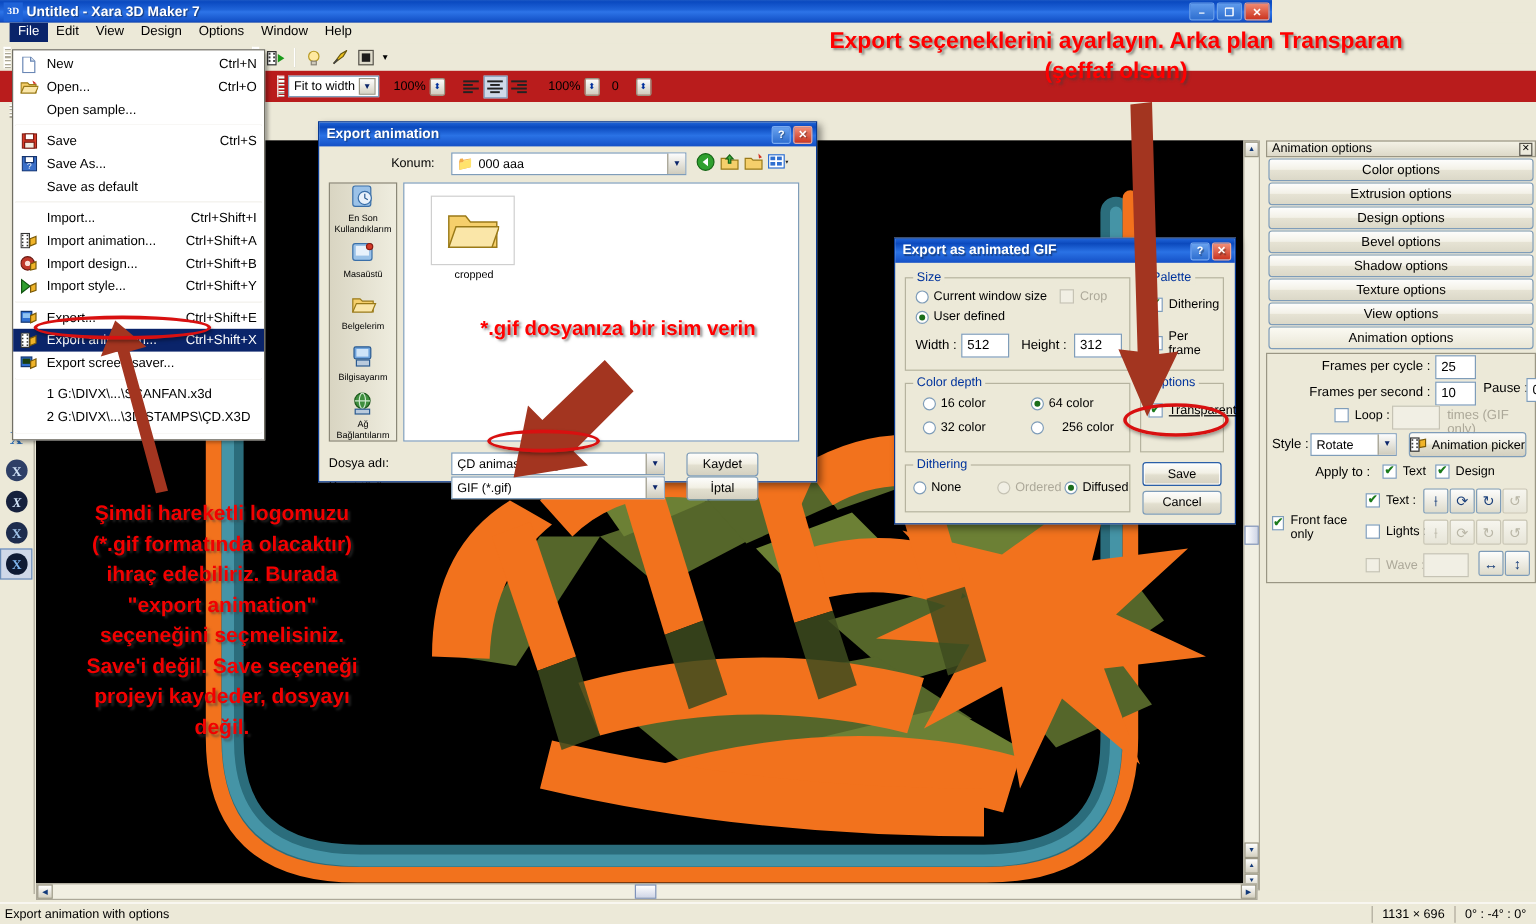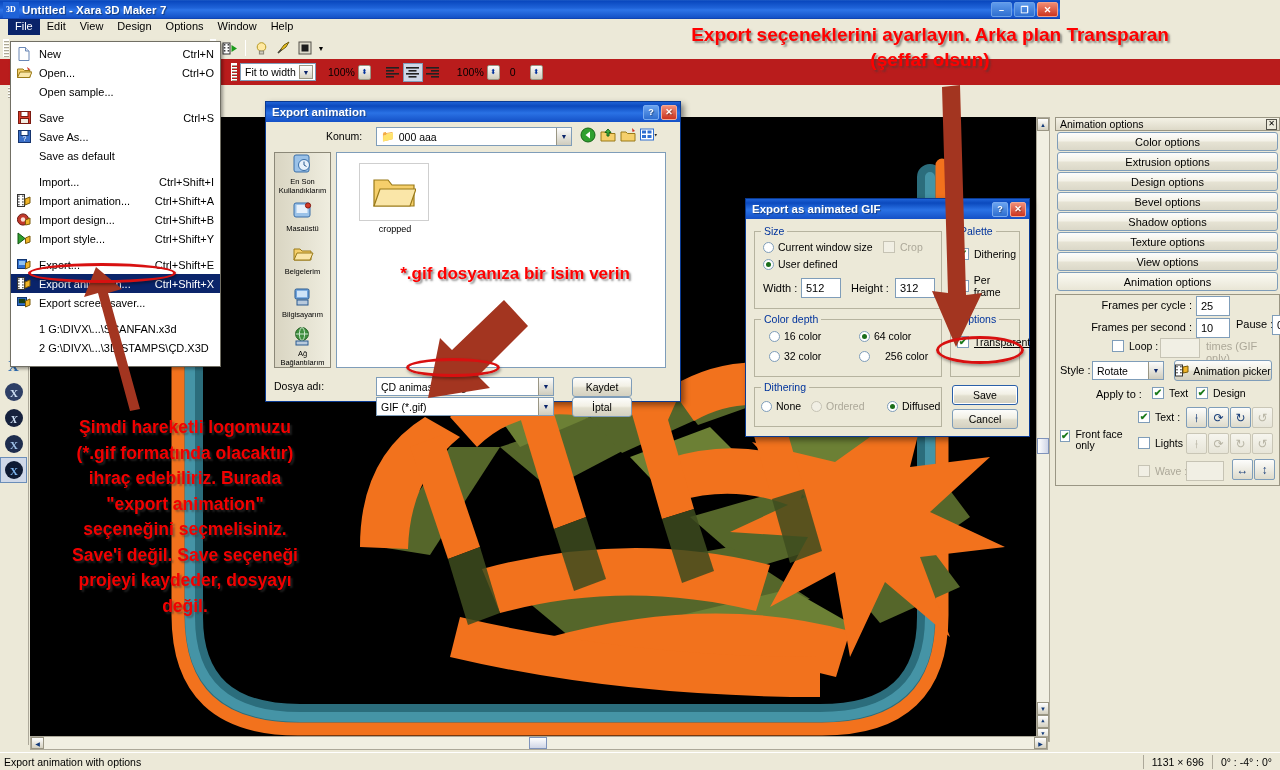--- a/index.html
+++ b/index.html
@@ -894,21 +894,21 @@
         <span>256 color</span>
       </div>
     </div>
 
     <div class="grp" style="left:8px;top:168px;width:188px;height:40px;">
       <span class="gt">Dithering</span>
       <div class="radio" style="position:absolute;left:6px;top:12px;">
         <span class="rd"></span>
         <span>None</span>
       </div>
-      <div class="radio dis" style="position:absolute;left:56px;top:12px;">
+      <div class="radio dis" style="position:absolute;left:76px;top:12px;">
         <span class="rd"></span>
         <span>Ordered</span>
       </div>
       <div class="radio" style="position:absolute;left:132px;top:12px;">
         <span class="rd on"></span>
         <span>Diffused</span>
       </div>
     </div>
 
     <div class="grp" style="left:204px;top:12px;width:70px;height:78px;">

